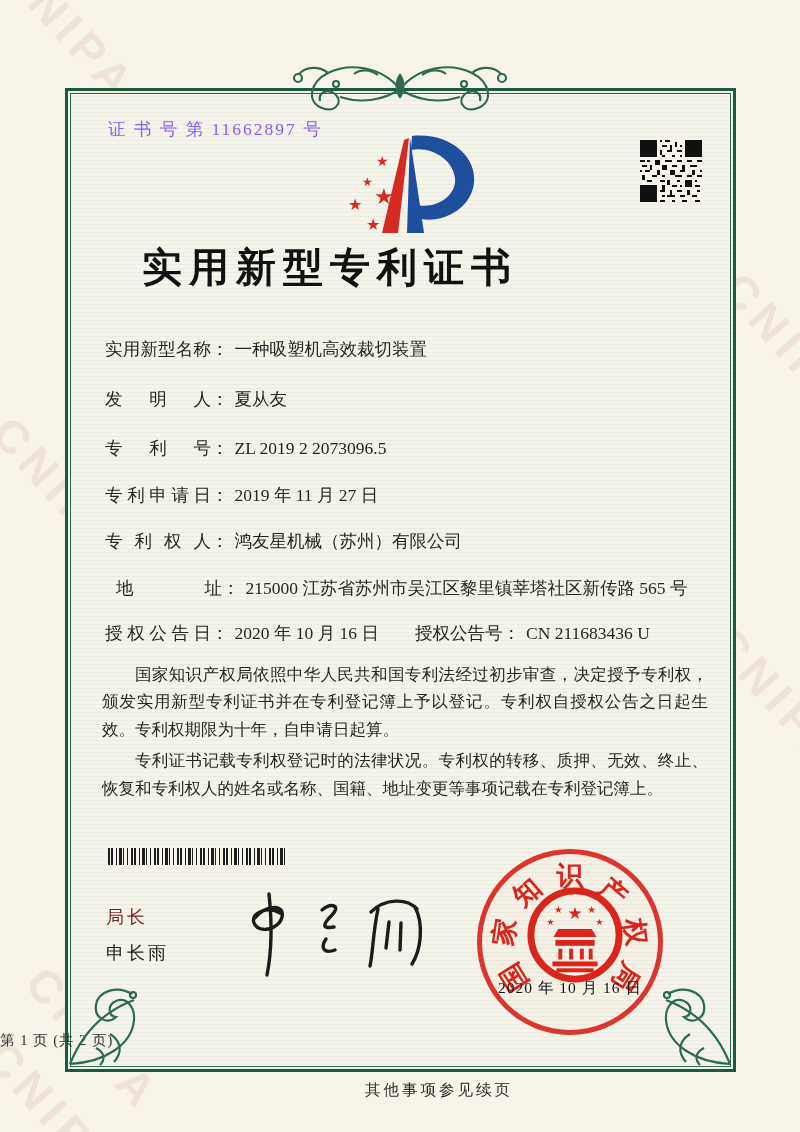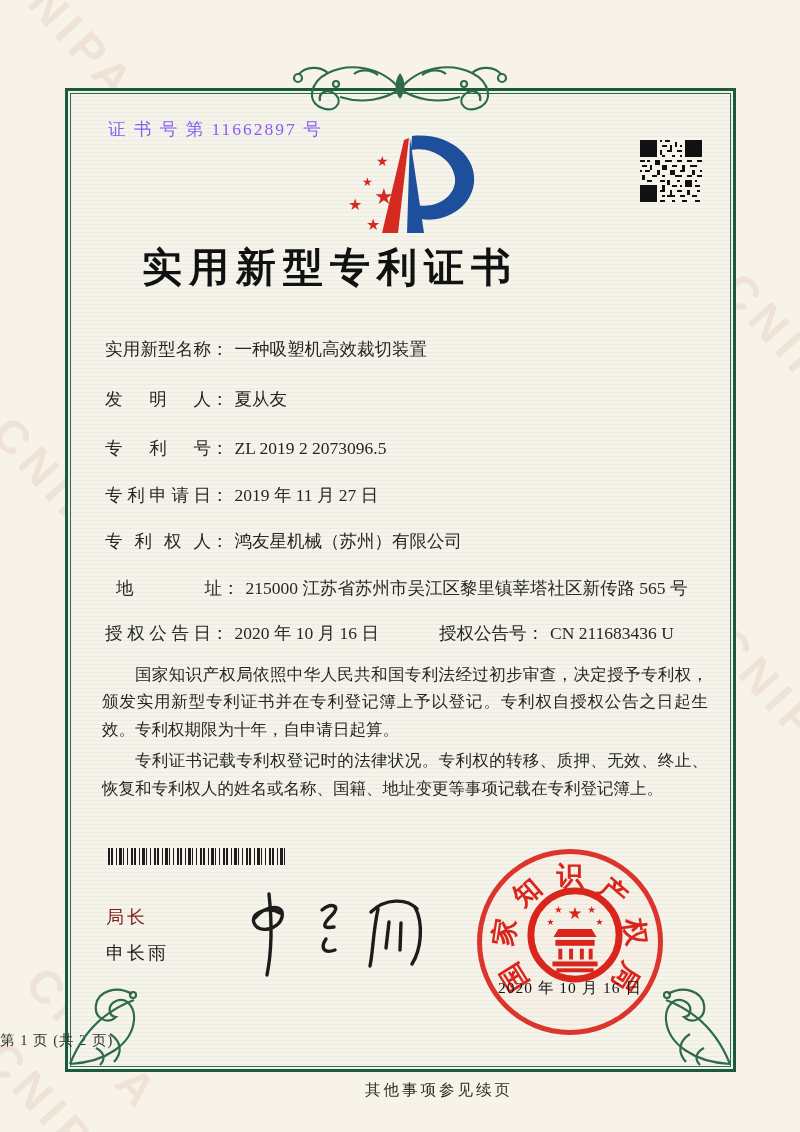--- a/index.html
+++ b/index.html
@@ -34,21 +34,21 @@
   .logo{left:330px;top:130px;width:160px;height:110px;}
   .qr{left:640px;top:140px;width:62px;height:62px;}
 
   .title{left:0;top:240px;width:660px;text-align:center;font-size:40px;font-weight:700;
      letter-spacing:7px;color:#111;}
 
   .frow{left:105px;width:606px;font-size:17.5px;color:#262626;white-space:nowrap;}
   .flabel{display:inline-block;width:106px;text-align:justify;text-align-last:justify;}
   .fcolon{display:inline-block;margin-right:6px;}
   .r0{top:337px;} .r1{top:387px;} .r2{top:436px;} .r3{top:483px;} .r4{top:529px;} .r5{top:576px;margin-left:11px;} .r6{top:621px;}
-  .pair2{position:absolute;left:310px;top:0;white-space:nowrap;margin-left:24px;}
+  .pair2{position:absolute;left:310px;top:0;white-space:nowrap;}
 
   .bodytext{left:98px;top:657px;width:614px;font-size:16.5px;line-height:1.66;color:#262626;text-align:justify;}
   .bodytext p{margin:4px;text-indent:2em;}
 
   .barcode{left:108px;top:848px;width:178px;height:17px;
     background:repeating-linear-gradient(90deg,
       #1d1d1d 0 2px,#f6f4ea 2px 3px,#1d1d1d 3px 5px,#f6f4ea 5px 8px,
       #1d1d1d 8px 9px,#f6f4ea 9px 11px,#1d1d1d 11px 14px,#f6f4ea 14px 15px,
       #1d1d1d 15px 16px,#f6f4ea 16px 19px,#1d1d1d 19px 20px,#f6f4ea 20px 23px);}
 

